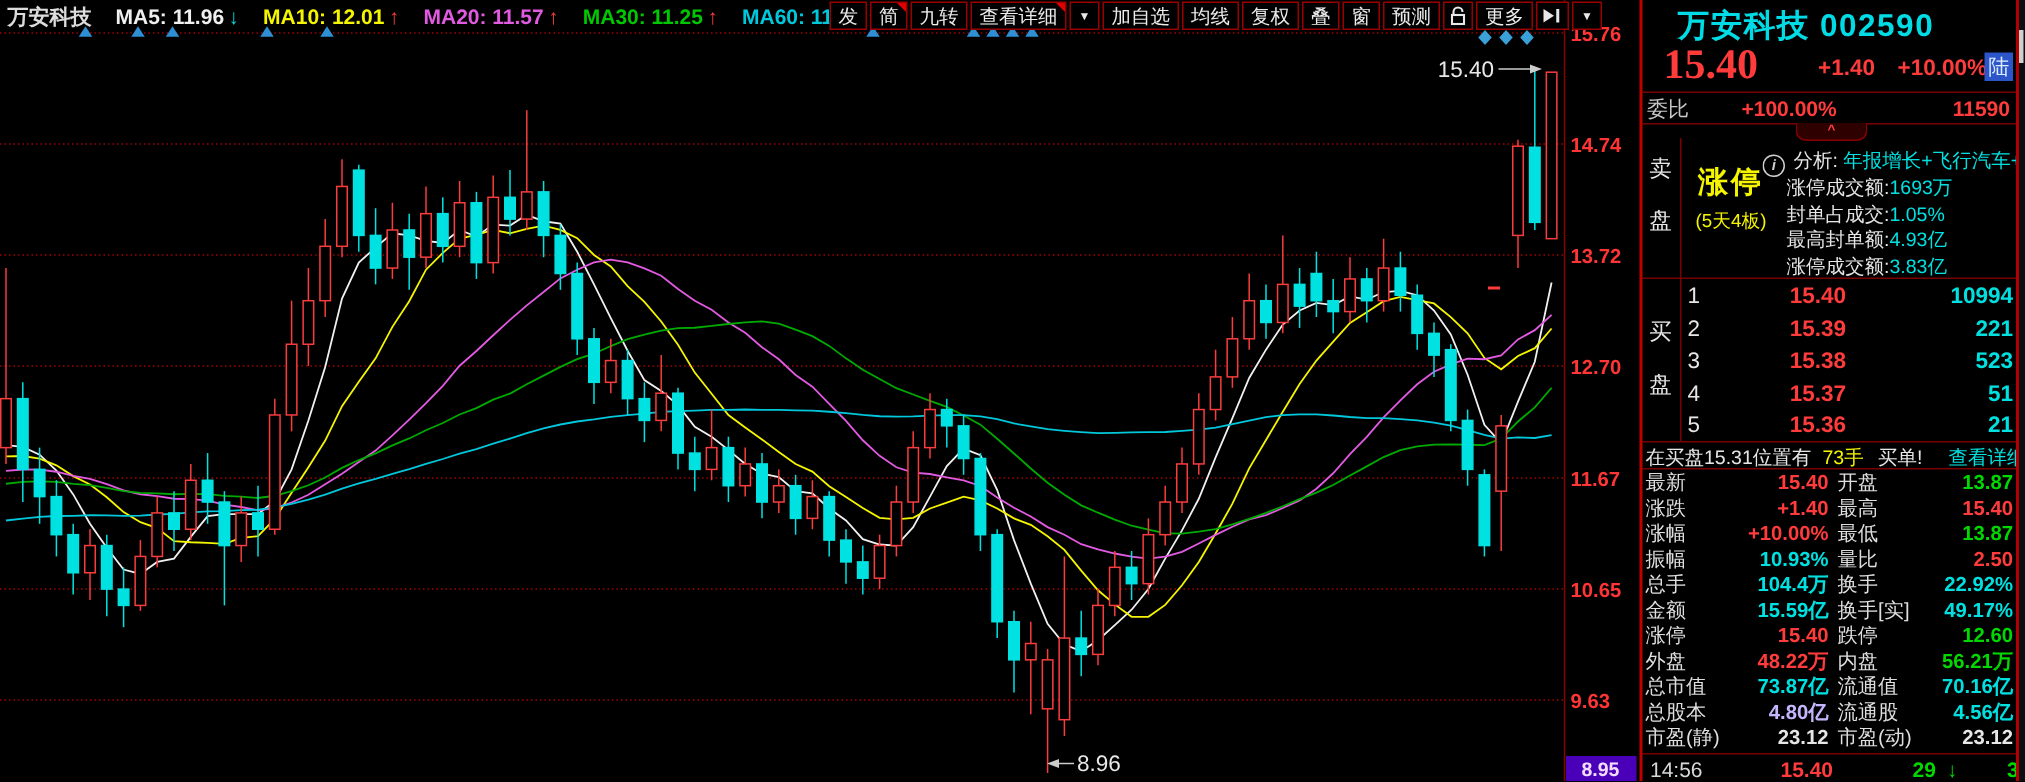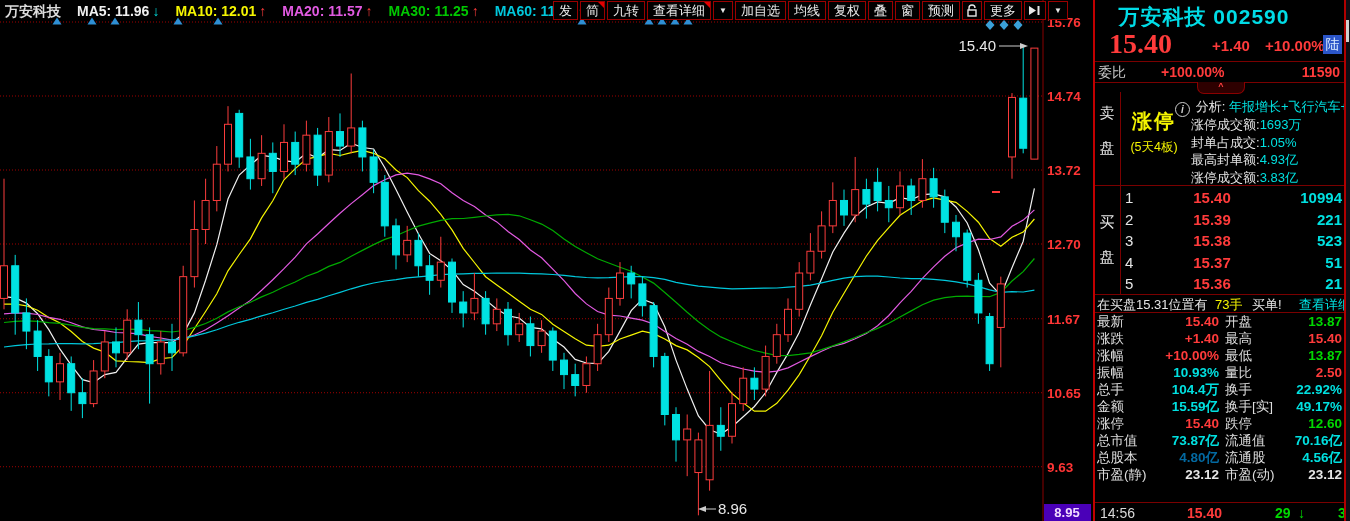--- a/index.html
+++ b/index.html
@@ -480,28 +480,34 @@
           <span class="l2">换手[实]</span>
           <span class="v2" style="color: rgb(0, 224, 224);">49.17%</span>
         </div>
         <div class="stat-row">
           <span class="l1">涨停</span>
           <span class="v1" style="color: rgb(255, 59, 59);">15.40</span>
           <span class="l2">跌停</span>
           <span class="v2" style="color: rgb(0, 216, 0);">12.60</span>
         </div>
         <div class="stat-row">
+          <span class="l1">外盘</span>
+          <span class="v1" style="color: rgb(255, 59, 59);">48.22万</span>
+          <span class="l2">内盘</span>
+          <span class="v2" style="color: rgb(0, 216, 0);">56.21万</span>
+        </div>
+        <div class="stat-row">
           <span class="l1">总市值</span>
           <span class="v1" style="color: rgb(0, 224, 224);">73.87亿</span>
           <span class="l2">流通值</span>
           <span class="v2" style="color: rgb(0, 224, 224);">70.16亿</span>
         </div>
         <div class="stat-row">
           <span class="l1">总股本</span>
-          <span class="v1" style="color: #0369a1;">4.80亿</span>
+          <span class="v1" style="color: #c4b5fd;">4.80亿</span>
           <span class="l2">流通股</span>
           <span class="v2" style="color: rgb(0, 224, 224);">4.56亿</span>
         </div>
         <div class="stat-row">
           <span class="l1">市盈(静)</span>
           <span class="v1" style="color: rgb(230, 230, 230);">23.12</span>
           <span class="l2">市盈(动)</span>
           <span class="v2" style="color: rgb(230, 230, 230);">23.12</span>
         </div>
       </div>

